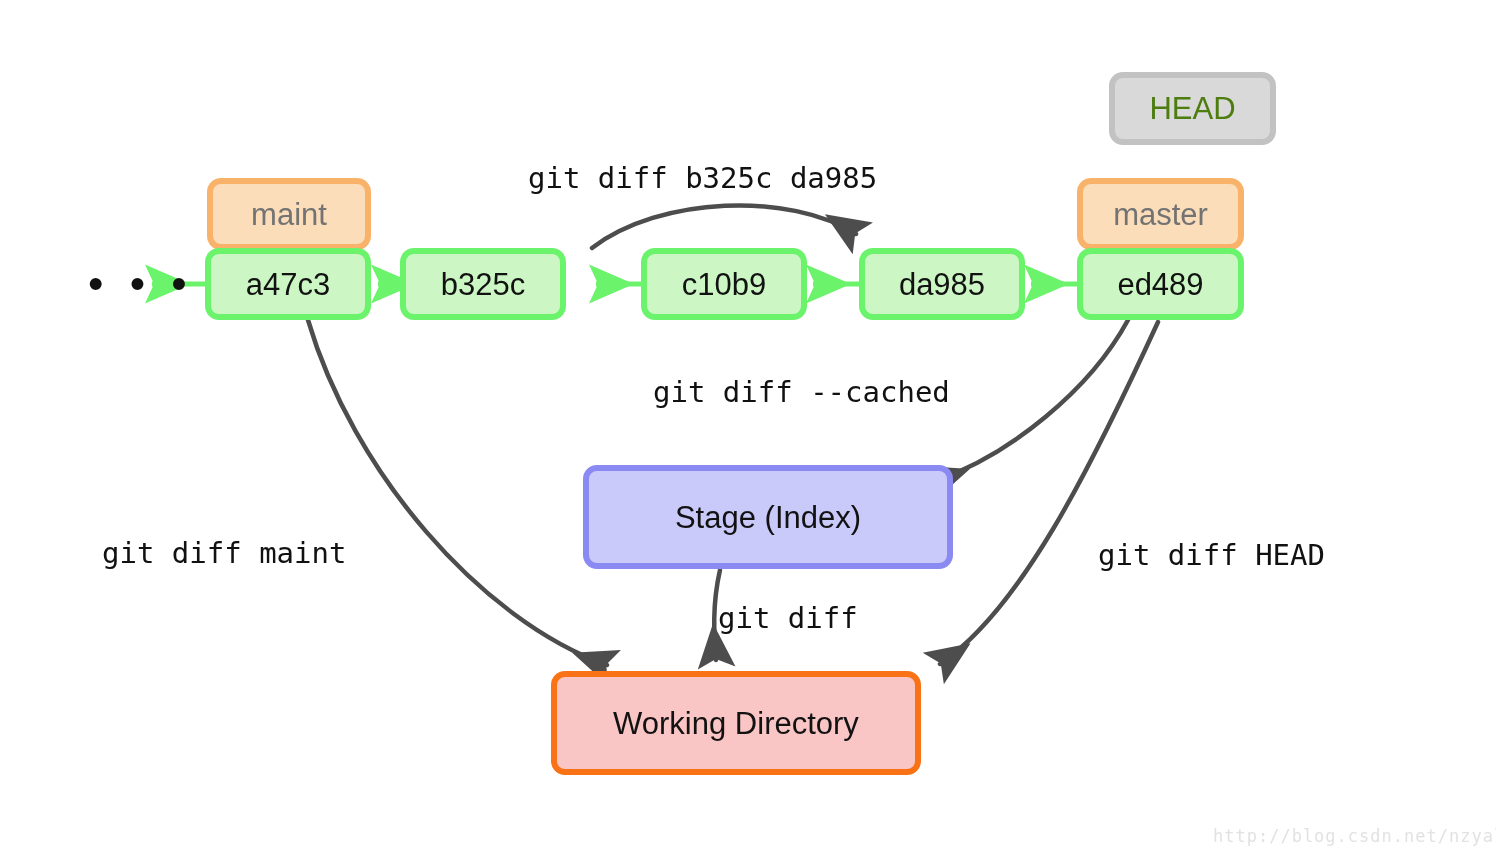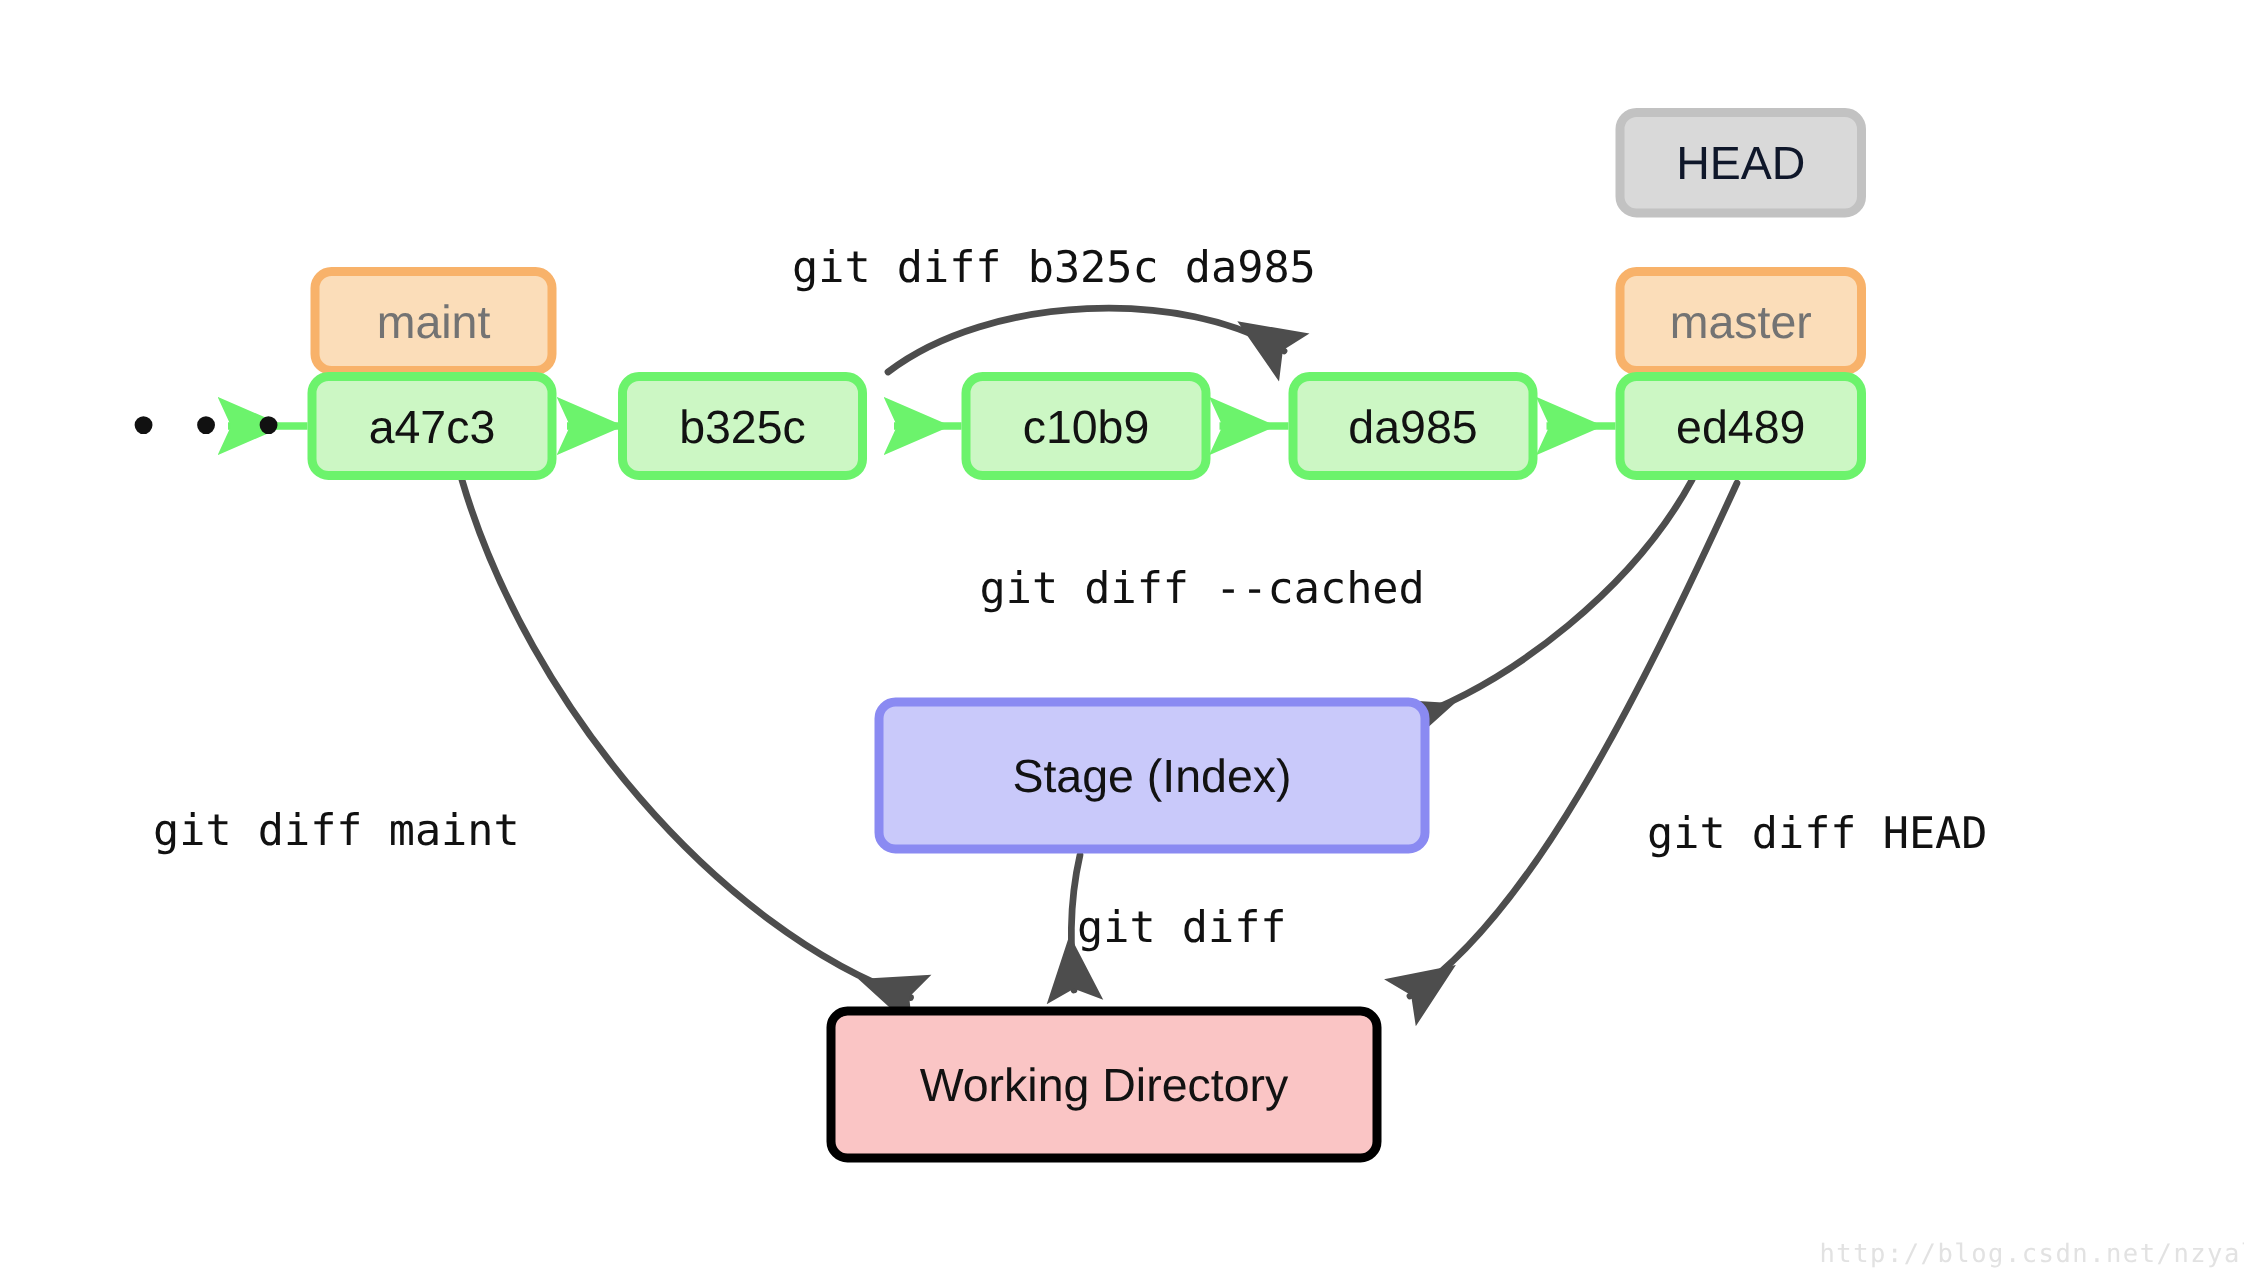--- a/index.html
+++ b/index.html
@@ -59,39 +59,40 @@
     font-size: 31px;
     font-family: "Liberation Sans", sans-serif;
     margin-top: 35px;
   }
 
   
   .head {
     background: #d9d9d9;
     border: 6px solid #c2c2c2;
     border-radius: 14px;
-    color: #0f172a;
+    color: #4d7c0f;
     font-size: 31px;
     font-family: "Liberation Sans", sans-serif;
+    margin-left: 32px;
   }
 
   
   .stagebox {
     background: #c9c9fa;
     border: 6px solid #8a8af2;
     border-radius: 14px;
     color: #121212;
     font-size: 31px;
     font-family: "Liberation Sans", sans-serif;
   }
 
   
   .workbox {
     background: #fac5c5;
-    border: 6px solid #000000;
+    border: 6px solid #f97316;
     border-radius: 14px;
     color: #121212;
     font-size: 31px;
     font-family: "Liberation Sans", sans-serif;
   }
 
   .cmd-label {
     position: absolute;
     font-family: "DejaVu Sans Mono", monospace;
     font-size: 29px;
@@ -165,21 +166,21 @@
 
   <div class="ellipsis" style="left:88px; top:262px;">• • •</div>
 
   <div class="node branch" style="left:207px; top:143px; width:164px; height:72px;">maint</div>
 
   <div class="node head" style="left:1077px; top:72px; width:167px; height:73px;">HEAD</div>
 
   <div class="node branch" style="left:1077px; top:143px; width:167px; height:72px;">master</div>
 
   <div class="node commit" style="left:205px; top:248px; width:166px; height:72px;">a47c3</div>
-  <div class="node commit" style="left:412px; top:248px; width:166px; height:72px;">b325c</div>
+  <div class="node commit" style="left:400px; top:248px; width:166px; height:72px;">b325c</div>
   <div class="node commit" style="left:641px; top:248px; width:166px; height:72px;">c10b9</div>
   <div class="node commit" style="left:859px; top:248px; width:166px; height:72px;">da985</div>
   <div class="node commit" style="left:1077px; top:248px; width:167px; height:72px;">ed489</div>
 
   <div class="node stagebox" style="left:551px; top:465px; width:370px; height:104px;margin-left:32px;">Stage (Index)</div>
 
   <div class="node workbox" style="left:551px; top:671px; width:370px; height:104px;">Working Directory</div>
 
   <div class="cmd-label" style="left:500px; top:161px;margin-left:28px;">git diff b325c da985</div>
 

